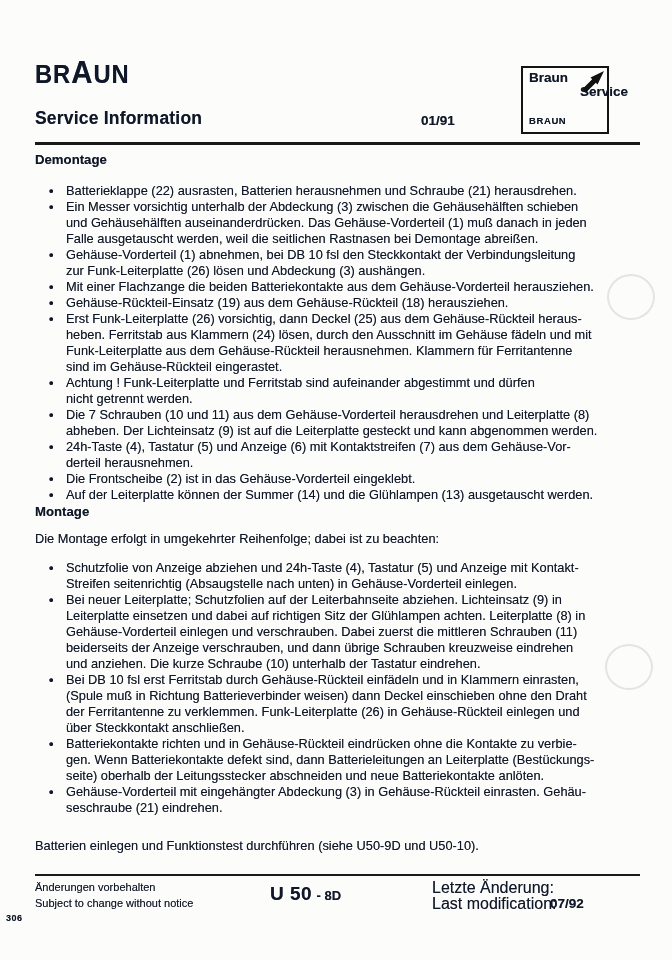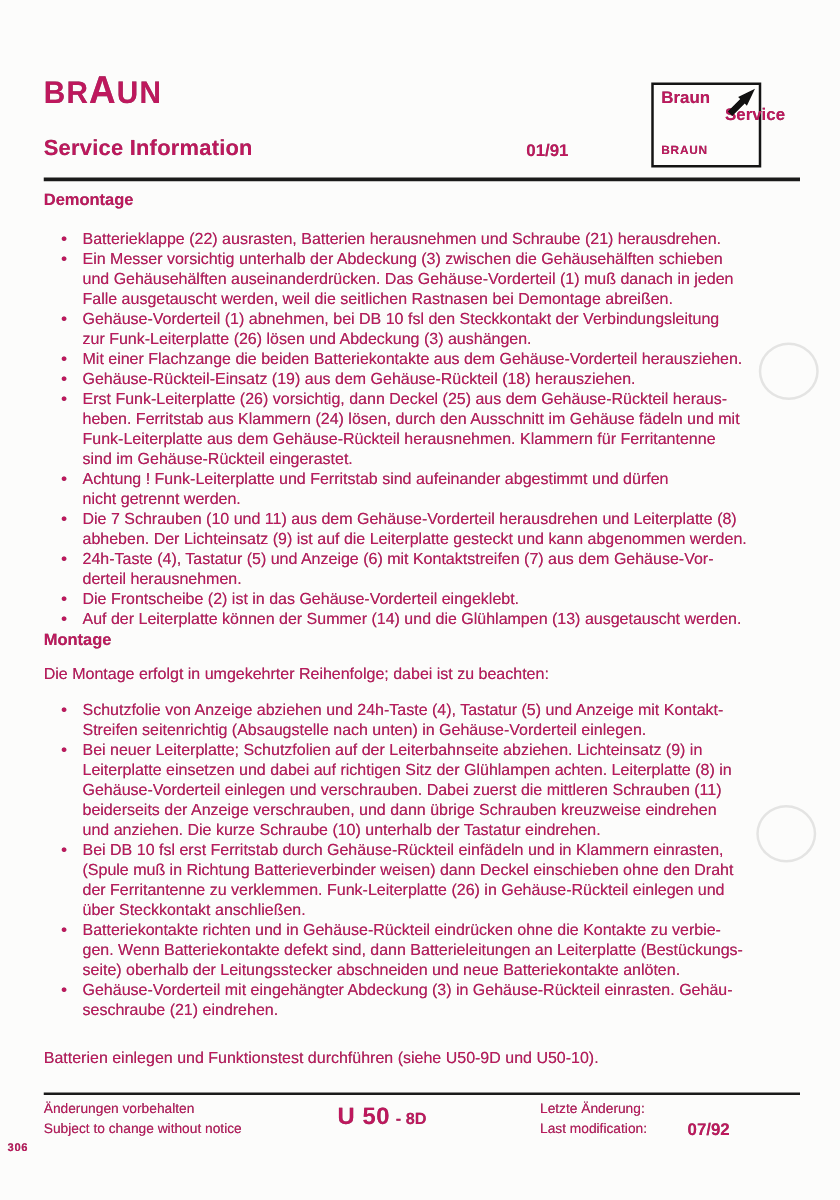--- a/index.html
+++ b/index.html
@@ -1,18 +1,18 @@
 <!DOCTYPE html>
 <html><head>
 <meta charset="utf-8">
 <style>
   html,body{margin:0;padding:0;background:#e8e8e6;}
   .page{
     position:relative; width:672px; height:960px; margin:0 auto;
-    background:#fcfcfb; overflow:hidden; color:#be185d;
+    background:#fcfcfb; overflow:hidden; color:#0f172a;
     font-family:"Liberation Sans", sans-serif;
     text-shadow:0 0 0.4px rgba(0,0,0,0.5);
   }
   .abs{position:absolute;}
 
   
   .brand{left:35px; top:60px; font-weight:900; font-size:25px; letter-spacing:1px;
          transform:scaleX(0.95); transform-origin:left; white-space:nowrap;}
   .brand .tall{font-size:31px; line-height:0;}
   .page-title{left:35px; top:108px; font-size:17.5px; font-weight:bold; letter-spacing:0.2px;}
@@ -41,21 +41,21 @@
   ul.doc li.bold{font-weight:normal;}
   .body-line{left:35px; font-size:12.8px; white-space:pre;}
   #montage-intro{top:531px;}
   #closing-note{top:838px;}
 
   
   .footer-left{left:35px; top:880px; font-size:11px; line-height:15.5px;}
   .doc-code{left:270px; top:883px; white-space:nowrap;}
   .doc-code .main{font-size:19px; font-weight:900; letter-spacing:0.5px;}
   .doc-code .suffix{font-size:13px; font-weight:900;text-align:center;}
-  .footer-right{left:432px; top:880px; font-size:11px; line-height:15.5px;}
+  .footer-right{left:432px; top:880px; font-size:16px; line-height:15.5px;}
   .footer-value{left:550px; top:896px; font-size:13.5px; font-weight:bold;}
   .page-number{left:6px; top:913px; font-size:9px; font-weight:bold; letter-spacing:0.5px;}
 
   
   .punch-hole{border:2px solid rgba(60,60,60,0.12); border-radius:50%; width:44px; height:42px; background:transparent;}
   #hole1{left:607px; top:274px;}
   #hole2{left:605px; top:644px;}
 </style>
 </head>
 <body>

